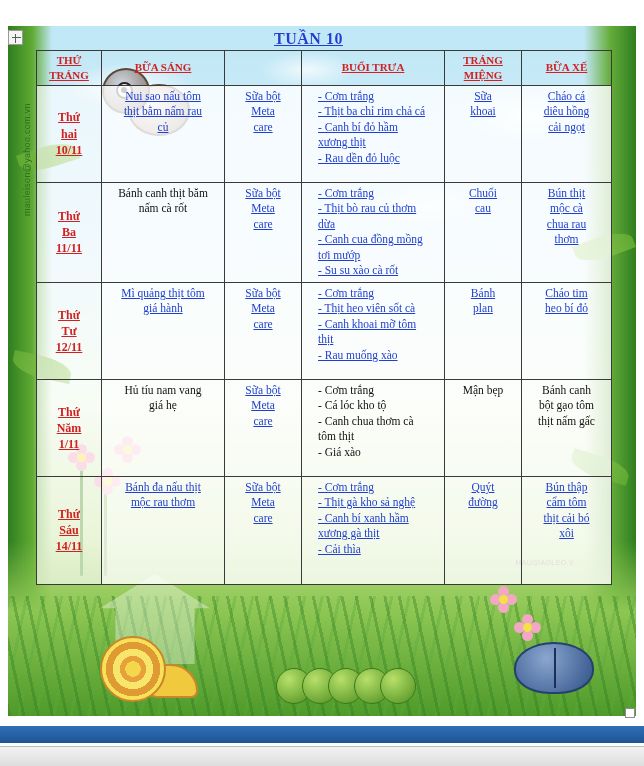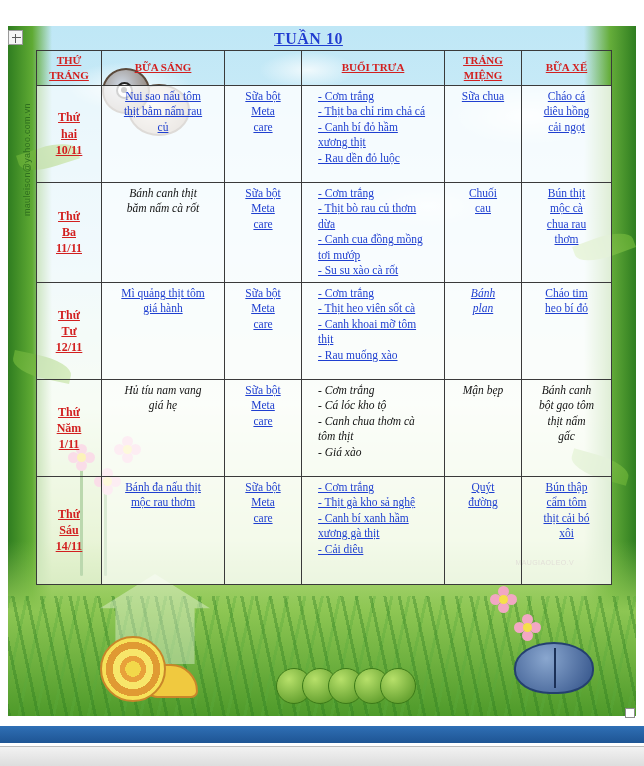--- a/index.html
+++ b/index.html
@@ -272,21 +272,21 @@
     vertical-align: middle;
     color: #1f3fd0;
     text-decoration: underline;
   }
   td.trua {
     color: #1f3fd0;
     text-decoration: underline;
     text-align: left;
     padding-left: 5px;
   }
-  td.plain { color: #111; text-decoration: none; font-style: italic; }
+  td.plain { color: #111; text-decoration: none; }
   tr.row { height: 97px; }
   tr.row-last { height: 108px; }
   .lines div { white-space: normal; }
 </style>
 </head>
 <body>
 
 <div class="page">
 
   <div class="bg-frame">
@@ -402,21 +402,21 @@
             <div class="plain">Meta care</div>
           </td>
           <td class="cell trua">
             <div class="lines">
               <div>- Cơm trắng</div>
               <div>- Thịt ba chỉ rim chả cá</div>
               <div>- Canh bí đỏ hầm xương thịt</div>
               <div>- Rau dền đỏ luộc</div>
             </div>
           </td>
-          <td class="cell trang">Sữa chua</td>
+          <td class="cell trang">Sữa khoai</td>
           <td class="cell xe">Cháo cá diêu hồng cải ngọt</td>
         </tr>
 
         <tr class="row">
           <td class="cell day">
             <div>Thứ</div>
             <div>Ba</div>
             <div>11/11</div>
           </td>
           <td class="cell sang plain">Bánh canh thịt băm nấm cà rốt</td>
@@ -493,21 +493,21 @@
           <td class="cell sang">Bánh đa nấu thịt mộc rau thơm</td>
           <td class="cell sua">
             <div>Sữa bột</div>
             <div class="plain">Meta care</div>
           </td>
           <td class="cell trua">
             <div class="lines">
               <div>- Cơm trắng</div>
               <div>- Thịt gà kho sả nghệ</div>
               <div>- Canh bí xanh hầm xương gà thịt</div>
-              <div>- Cải diêu</div>
+              <div>- Cải thìa</div>
             </div>
           </td>
           <td class="cell trang">Quýt đường</td>
           <td class="cell xe">Bún thập cẩm tôm thịt cải bó xôi</td>
         </tr>
 
       </tbody>
     </table>
   </div>
 

